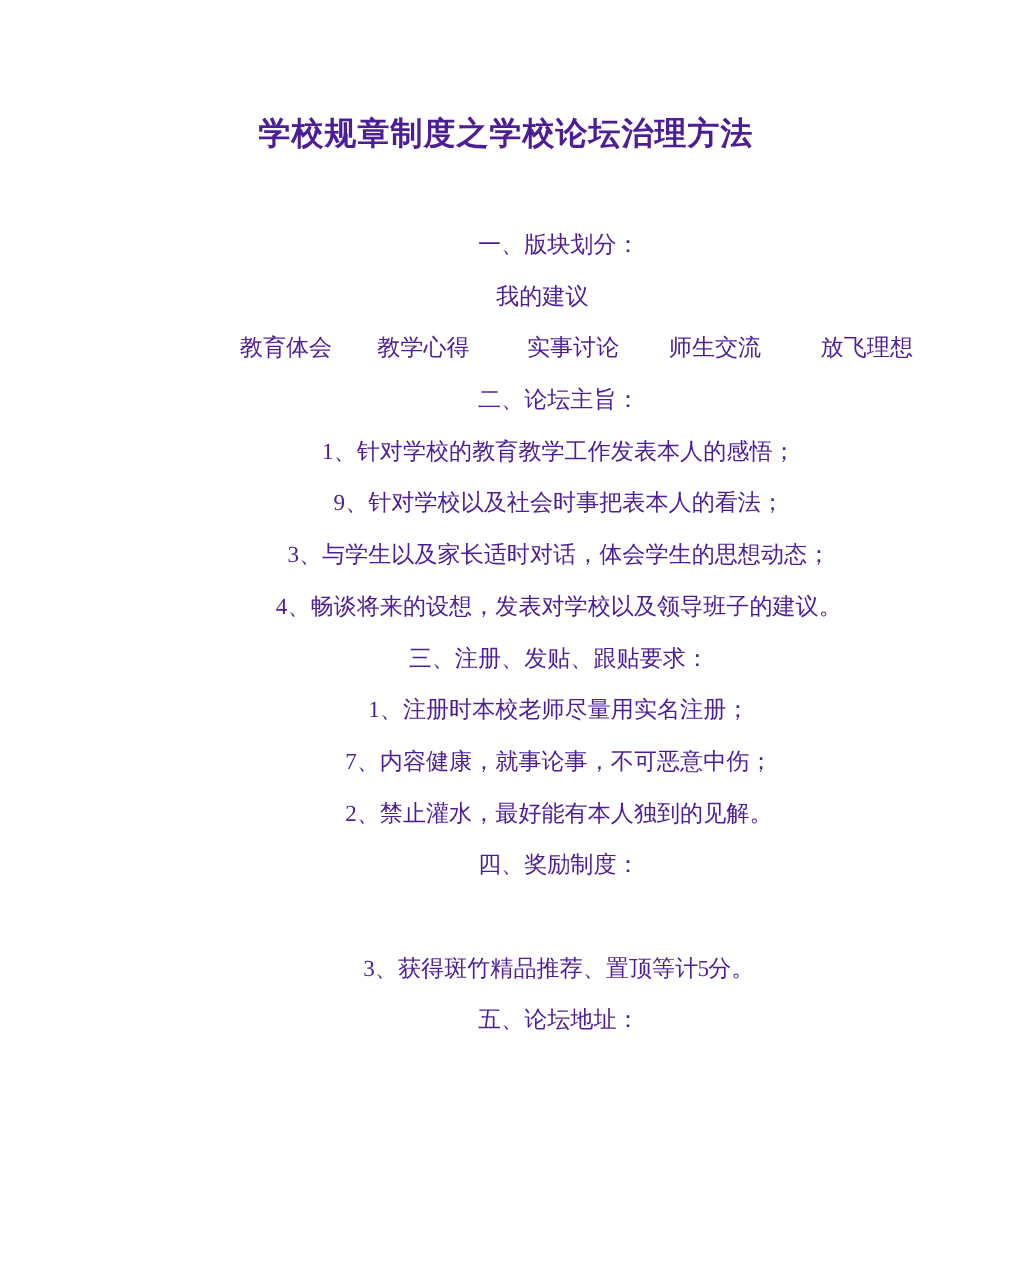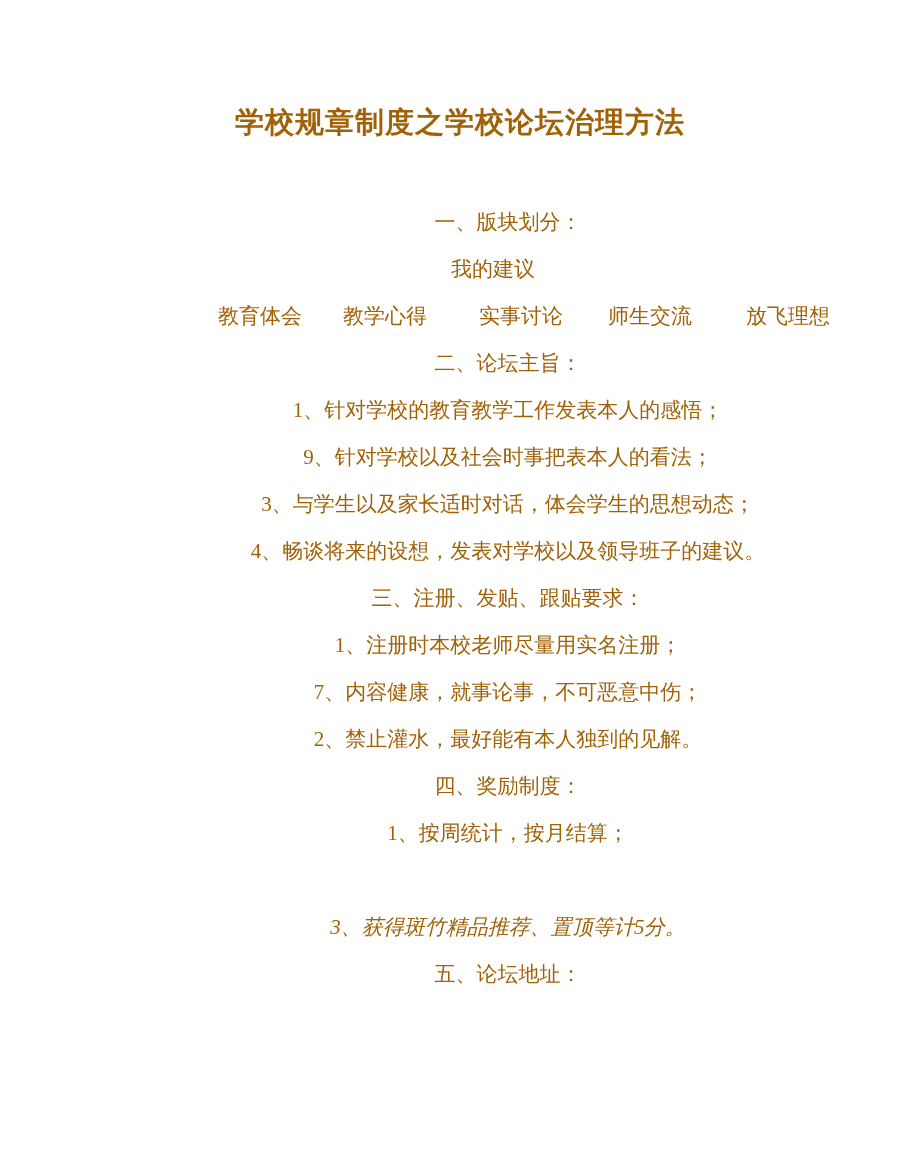--- a/index.html
+++ b/index.html
@@ -1,21 +1,21 @@
 <!DOCTYPE html>
 <html><head>
 <meta charset="utf-8">
 <style>
   html, body { margin: 0; padding: 0; background: #ffffff; }
   .page {
     position: relative;
     width: 920px;
     height: 1151px;
     background: #ffffff;
-    color: #a16207;
+    color: #4c1d95;
     font-family: "Liberation Serif", "DejaVu Serif", serif;
     overflow: hidden;
   }
   .title {
     position: absolute;
     top: 104px;
     left: 0;
     width: 920px;
     margin: 0;
     text-align: center;
@@ -32,21 +32,21 @@
     font-size: 21px;
     text-align: center;
   }
   .ln {
     margin: 0;
     line-height: 47px;
     word-spacing: -6px;
     white-space: nowrap;
   }
   .ind { text-indent: 30px; }
-  .gap-above { margin-top: 47px; font-style: italic; }
+  .gap-above { margin-top: 47px; }
   .boards span:nth-child(2) { margin-left: 41px; }
   .boards span:nth-child(3) { margin-left: 52px; }
   .boards span:nth-child(4) { margin-left: 45px; }
   .boards span:nth-child(5) { margin-left: 54px; }
 </style>
 </head>
 <body>
 
 <div class="page">
   <h1 class="title">学校规章制度之学校论坛治理方法</h1>
@@ -68,18 +68,17 @@
     <p class="ln ind">9、针对学校以及社会时事把表本人的看法；</p>
     <p class="ln ind">3、与学生以及家长适时对话，体会学生的思想动态；</p>
     <p class="ln ind">4、畅谈将来的设想，发表对学校以及领导班子的建议。</p>
 
     <p class="ln ind">三、注册、发贴、跟贴要求：</p>
     <p class="ln ind">1、注册时本校老师尽量用实名注册；</p>
     <p class="ln ind">7、内容健康，就事论事，不可恶意中伤；</p>
     <p class="ln ind">2、禁止灌水，最好能有本人独到的见解。</p>
 
     <p class="ln ind">四、奖励制度：</p>
-    <p class="ln ind">1、按周统计，按月结算；</p>
     <p class="ln ind gap-above">3、获得斑竹精品推荐、置顶等计 5 分。</p>
 
     <p class="ln ind">五、论坛地址：</p>
   </div>
 </div>
 
 </body></html>

